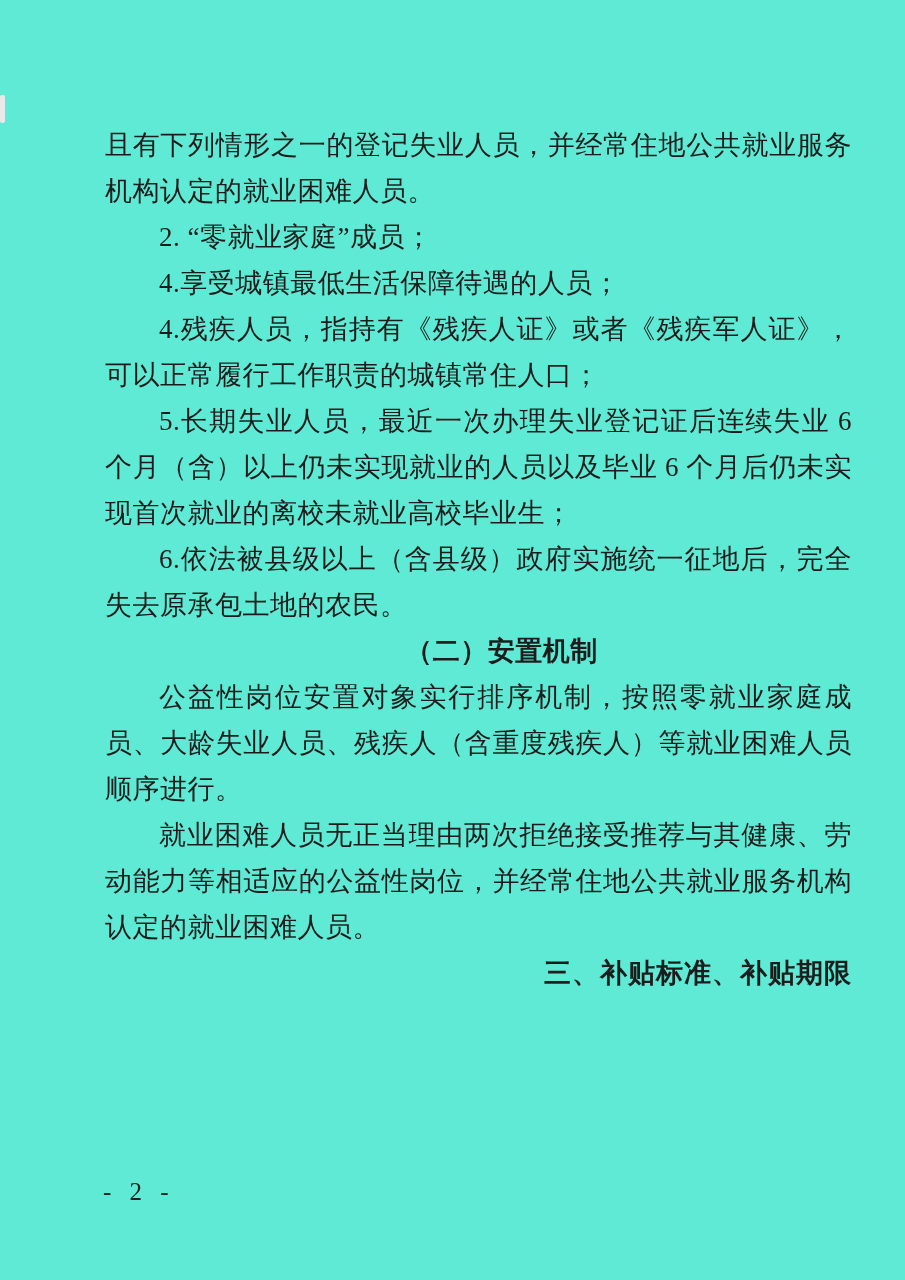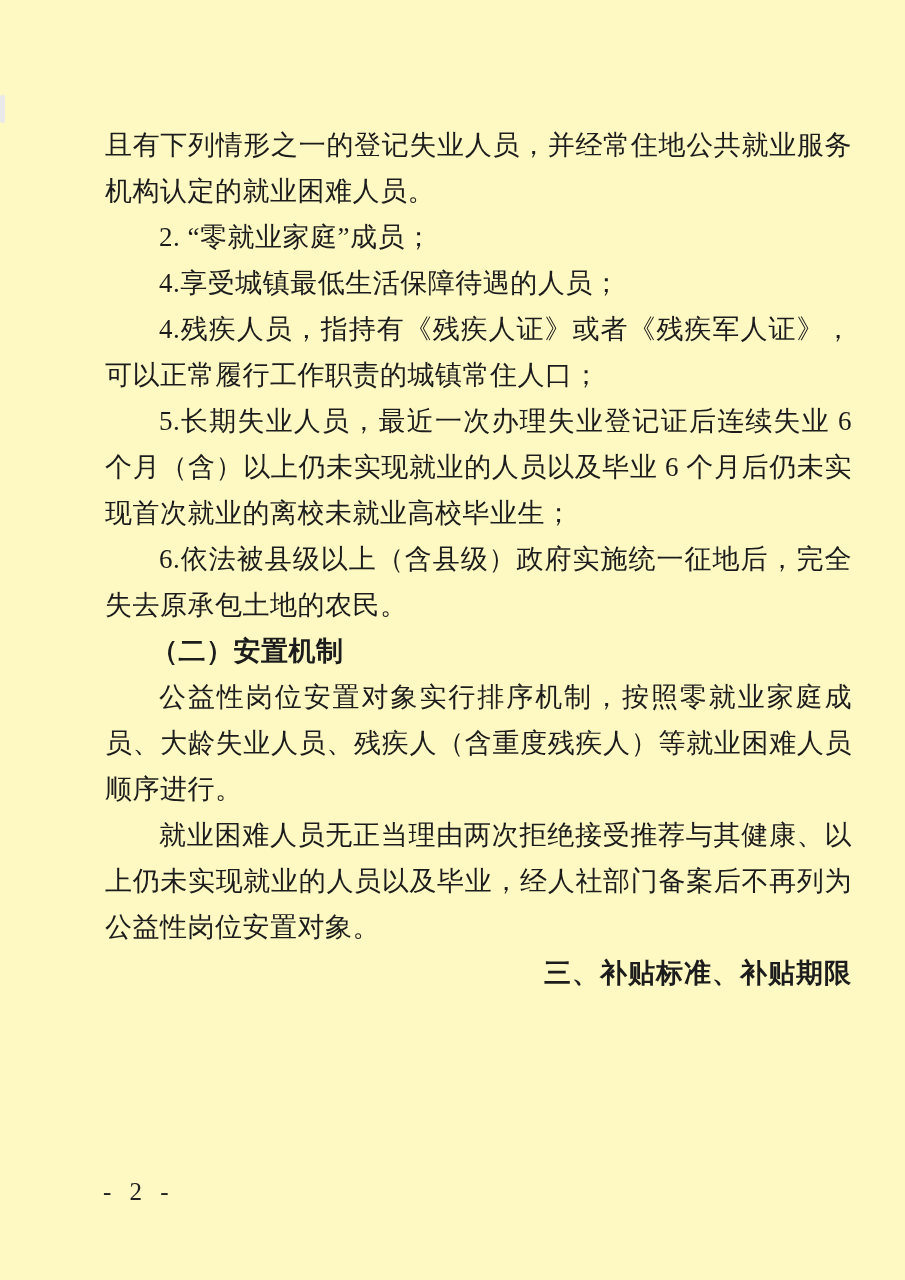--- a/index.html
+++ b/index.html
@@ -4,21 +4,21 @@
 <style>
   html, body {
     margin: 0;
     padding: 0;
     background: #ffffff;
   }
   .page {
     position: relative;
     width: 905px;
     height: 1280px;
-    background: #fef9c3;
+    background: #5eead4;
     overflow: hidden;
     font-family: "Liberation Serif", "DejaVu Serif", serif;
     color: #1c1c1c;
   }
   .doc-body {
     position: absolute;
     left: 105px;
     top: 122px;
     width: 747px;
   }
@@ -34,21 +34,21 @@
   }
   .para.first {
     text-indent: 0;
   }
   .para.indent {
     text-indent: 2em;
   }
   .para.heading-kai {
     text-indent: 1.7em;
     font-weight: 700;
-    text-align: left;
+    text-align: center;
   }
   .para.heading-hei {
     text-indent: 1.7em;
     font-weight: 700;
     font-family: "Liberation Sans", "DejaVu Sans", sans-serif;
     text-align: right;
     letter-spacing: 1px;
   }
   .page-number {
     position: absolute;
@@ -86,20 +86,20 @@
 
   <div class="doc-body" id="doc-body">
       <p class="para first">且有下列情形之一的登记失业人员，并经常住地公共就业服务机构认定的就业困难人员。</p>
       <p class="para indent">2. “零就业家庭”成员；</p>
       <p class="para indent">4.享受城镇最低生活保障待遇的人员；</p>
       <p class="para indent">4.残疾人员，指持有《残疾人证》或者《残疾军人证》，可以正常履行工作职责的城镇常住人口；</p>
       <p class="para indent">5.长期失业人员，最近一次办理失业登记证后连续失业 6 个月（含）以上仍未实现就业的人员以及毕业 6 个月后仍未实现首次就业的离校未就业高校毕业生；</p>
       <p class="para indent">6.依法被县级以上（含县级）政府实施统一征地后，完全失去原承包土地的农民。</p>
       <p class="para heading-kai">（二）安置机制</p>
       <p class="para indent">公益性岗位安置对象实行排序机制，按照零就业家庭成员、大龄失业人员、残疾人（含重度残疾人）等就业困难人员顺序进行。</p>
-      <p class="para indent">就业困难人员无正当理由两次拒绝接受推荐与其健康、以上仍未实现就业的人员以及毕业，经人社部门备案后不再列为公益性岗位安置对象。</p>
+      <p class="para indent">就业困难人员无正当理由两次拒绝接受推荐与其健康、劳动能力等相适应的公益性岗位，并经常住地公共就业服务机构认定的就业困难人员。</p>
       <p class="para heading-hei">三、补贴标准、补贴期限</p>
     </div>
 
   <div class="page-number">- 2 -</div>
 
   <div class="watermark" style="color: rgb(230, 0, 0);">offcn</div>
 </div>
 
 </body></html>

